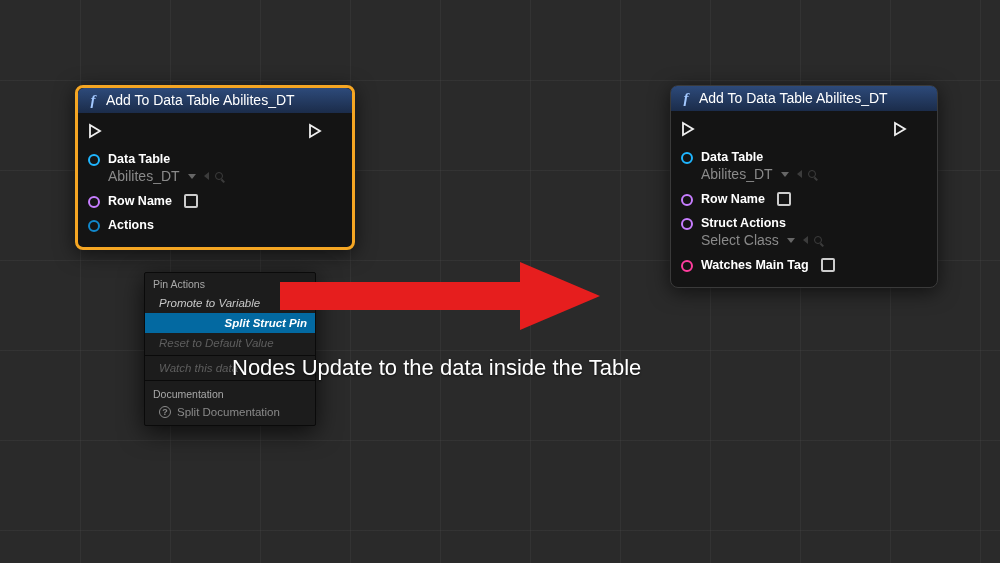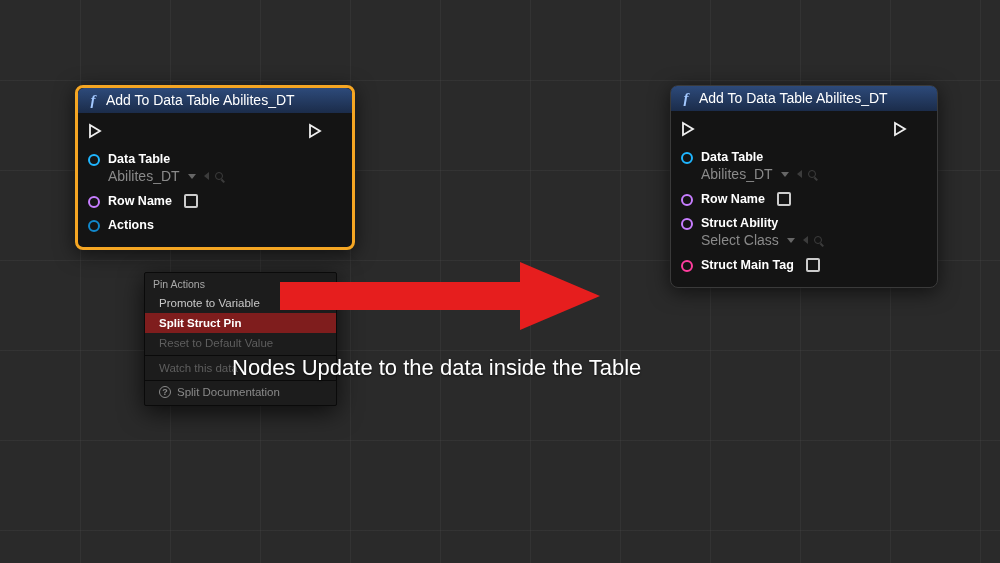--- a/index.html
+++ b/index.html
@@ -135,40 +135,42 @@
     display:inline-block;margin-left:4px;vertical-align:middle;
   }
 
   
   .context-menu {
     position:absolute;
     background:#1c1c1c;
     border:1px solid #0a0a0a;
     border-radius:2px;
     box-shadow:0 6px 24px rgba(0,0,0,0.7);
-    width:193px;
+    width:172px;
     font-size:11.5px;
     color:#bdbdbd;
     padding-bottom:4px;
   }
   .menu-section-title {
     color:#a8a8a8;
     font-size:10.5px;
     padding:5px 8px 3px 8px;
   }
   .menu-item {
     padding:4px 8px 4px 14px;
     color:#c8c8c8;
     cursor:default;
+    font-style:italic;
   }
   .menu-item.disabled { color:#5e5e5e; }
   .menu-item.highlight {
-    background:#7f1d1d;
+    background:#0369a1;
     color:#fff;
     font-weight:600;
+    text-align:right;
   }
   .menu-divider { height:1px;background:#0a0a0a;margin:2px 0; }
   .doc-row { display:flex;align-items:center;gap:6px;padding:3px 8px 3px 14px;color:#8a8a8a; }
   .help-icon {
     width:12px;height:12px;border:1.5px solid #8a8a8a;border-radius:50%;
     display:inline-flex;align-items:center;justify-content:center;
     font-size:9px;font-weight:700;
   }
 
   
@@ -242,20 +244,21 @@
 </div>
 
 <div class="context-menu" style="left:144px; top:272px;">
   <div class="menu-section-title">Pin Actions</div>
   <div class="menu-item">Promote to Variable</div>
   <div class="menu-item highlight">Split Struct Pin</div>
   <div class="menu-item disabled">Reset to Default Value</div>
   <div class="menu-divider"></div>
   <div class="menu-item disabled">Watch this data</div>
   <div class="menu-divider"></div>
+  <div class="menu-section-title">Documentation</div>
   <div class="doc-row">
     <span class="help-icon">?</span>
     <span>Split Documentation</span>
   </div>
 </div>
 
 <svg class="big-arrow" viewBox="0 0 320 68">
   <rect x="0" y="20" width="240" height="28" fill="#e61e1e"></rect>
   <polygon points="240,0 320,34 240,68" fill="#e61e1e"></polygon>
 </svg>
@@ -298,32 +301,32 @@
 
     <div class="pin-row">
       <span class="pin-dot name"></span>
       <span class="pin-label">Row Name</span>
       <span class="checkbox"></span>
     </div>
 
     <div class="pin-row">
       <span class="pin-dot name"></span>
       <div>
-        <div class="pin-label">Struct Ability</div>
+        <div class="pin-label">Struct Actions</div>
         <div class="pin-sub">
           <span>Select Class</span>
           <span class="dropdown-chev"></span>
           <span class="mini-icons">
             <span class="mini-arrow"></span>
             <span class="mini-search"></span>
           </span>
         </div>
       </div>
     </div>
 
     <div class="pin-row">
       <span class="pin-dot tag"></span>
-      <span class="pin-label">Struct Main Tag</span>
+      <span class="pin-label">Watches Main Tag</span>
       <span class="checkbox"></span>
     </div>
 
   </div>
 </div>
 
 </body></html>

